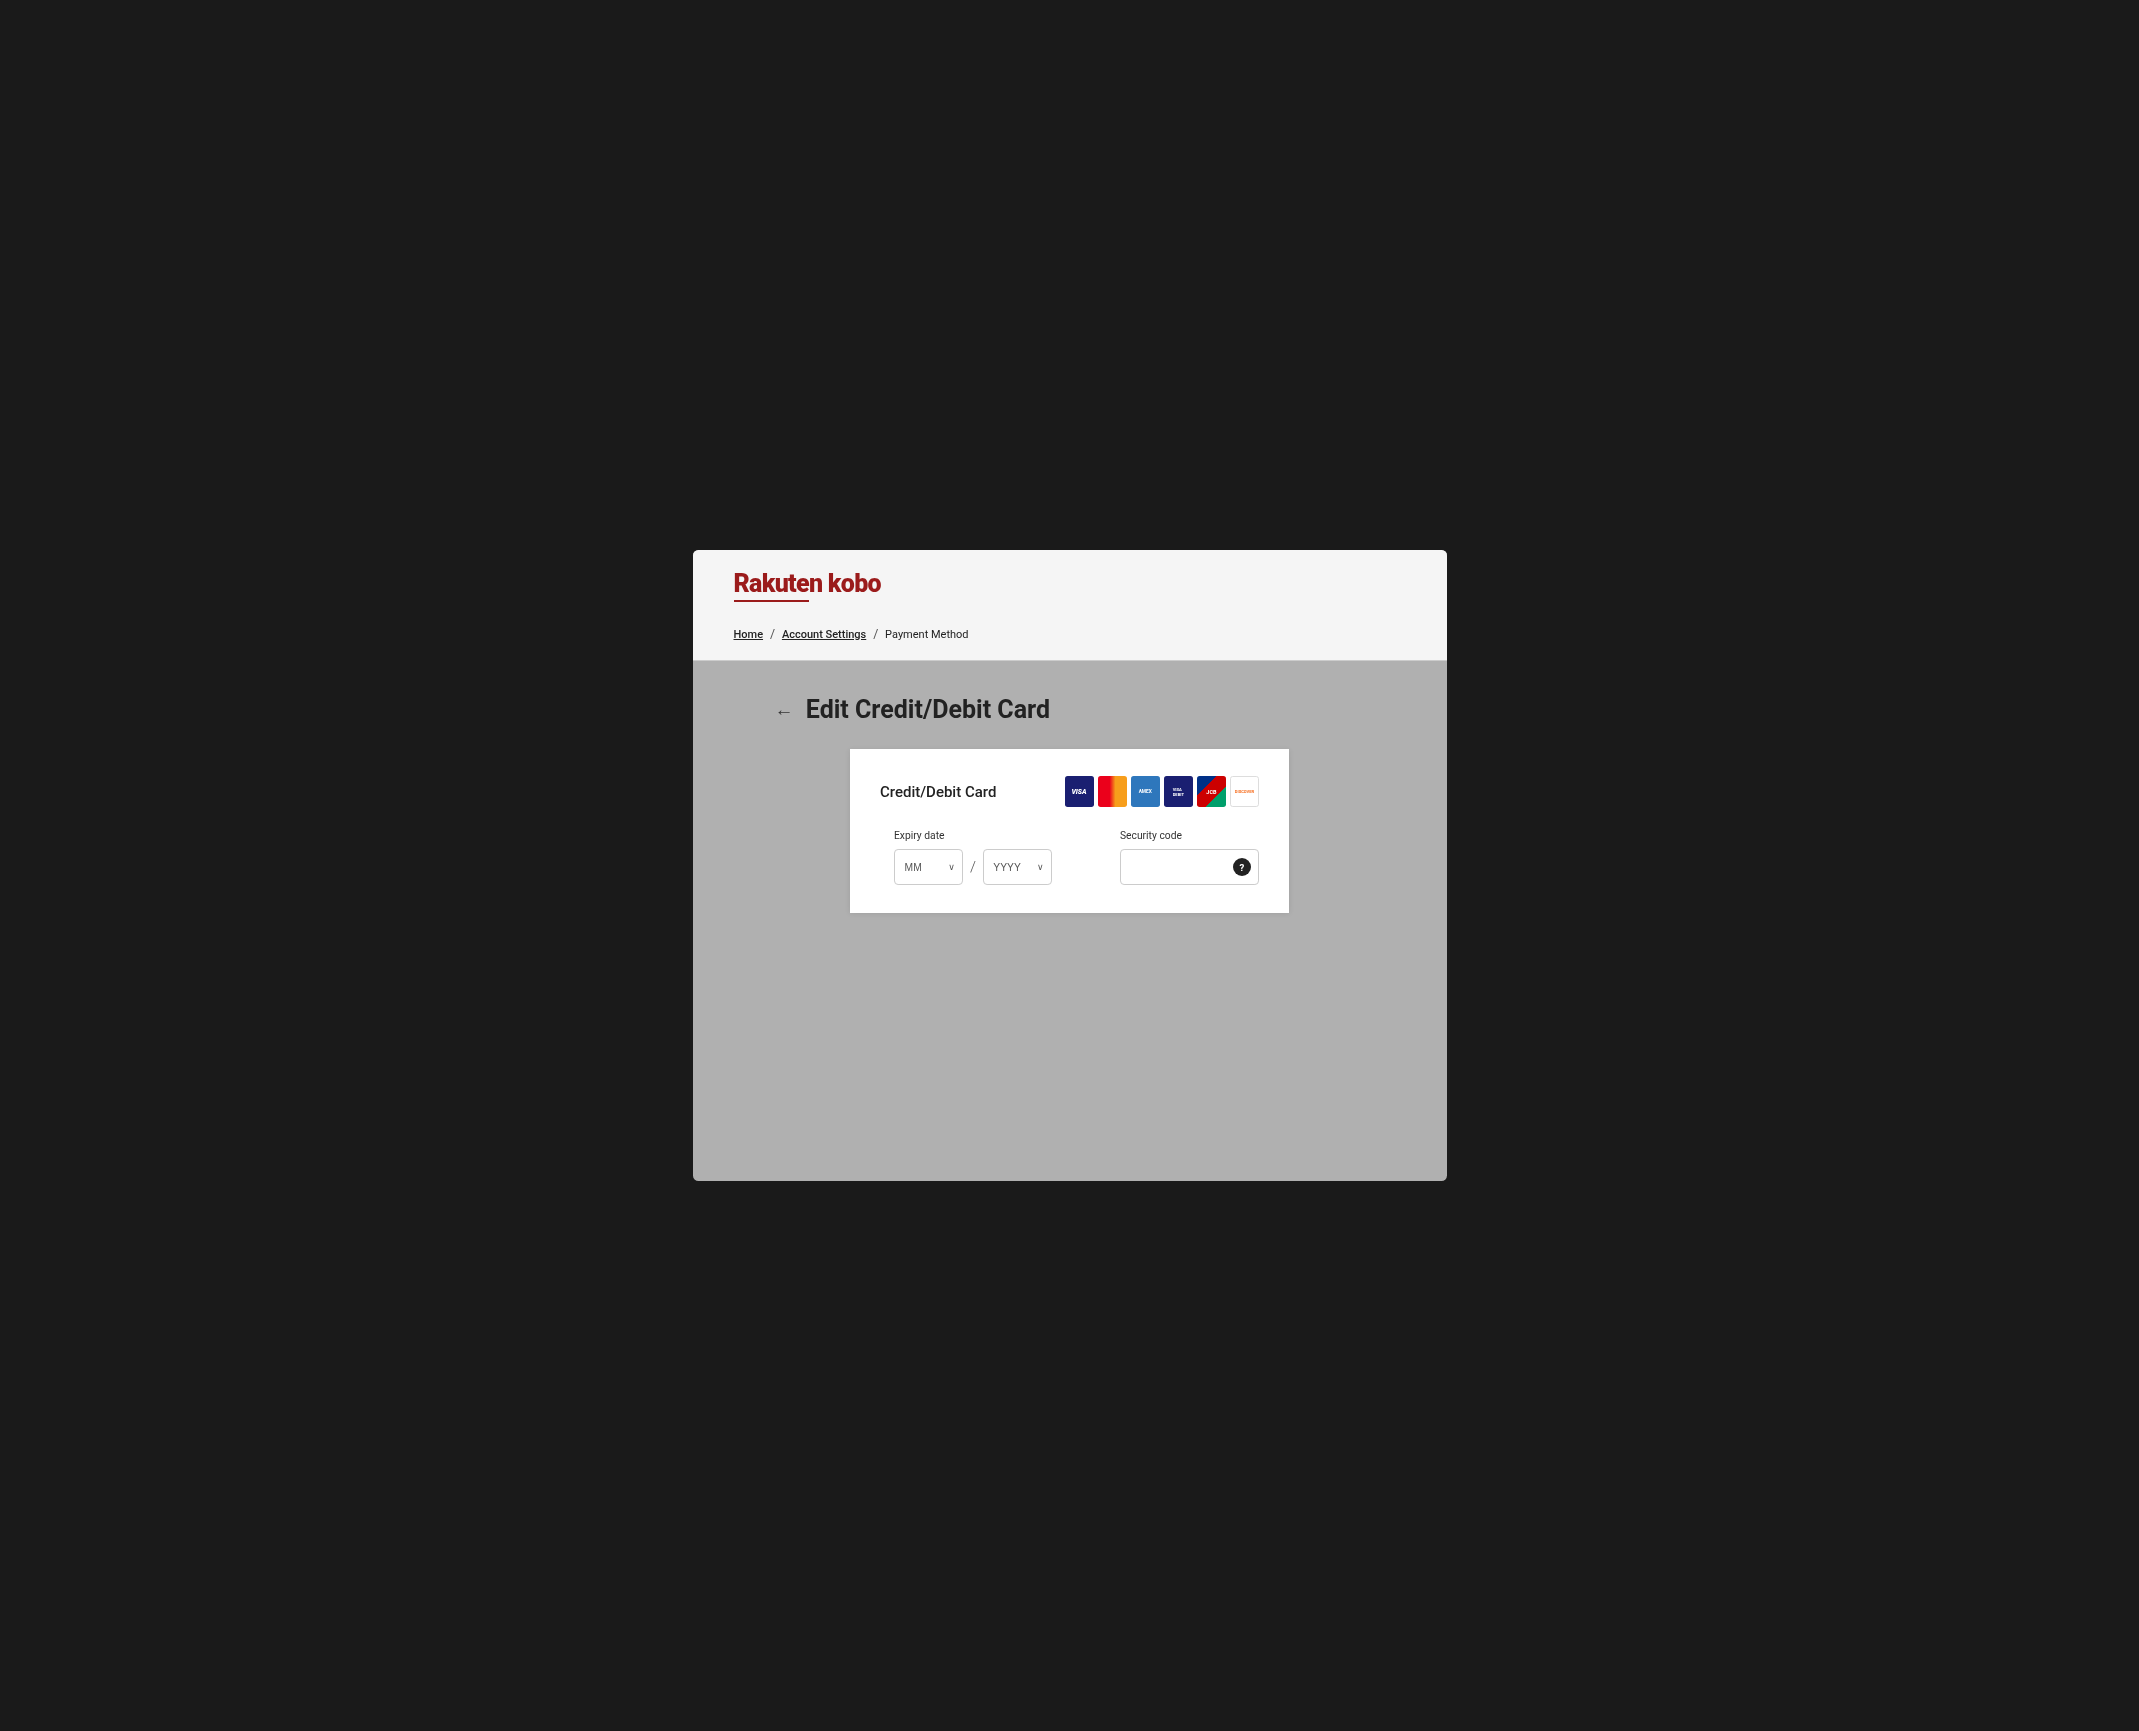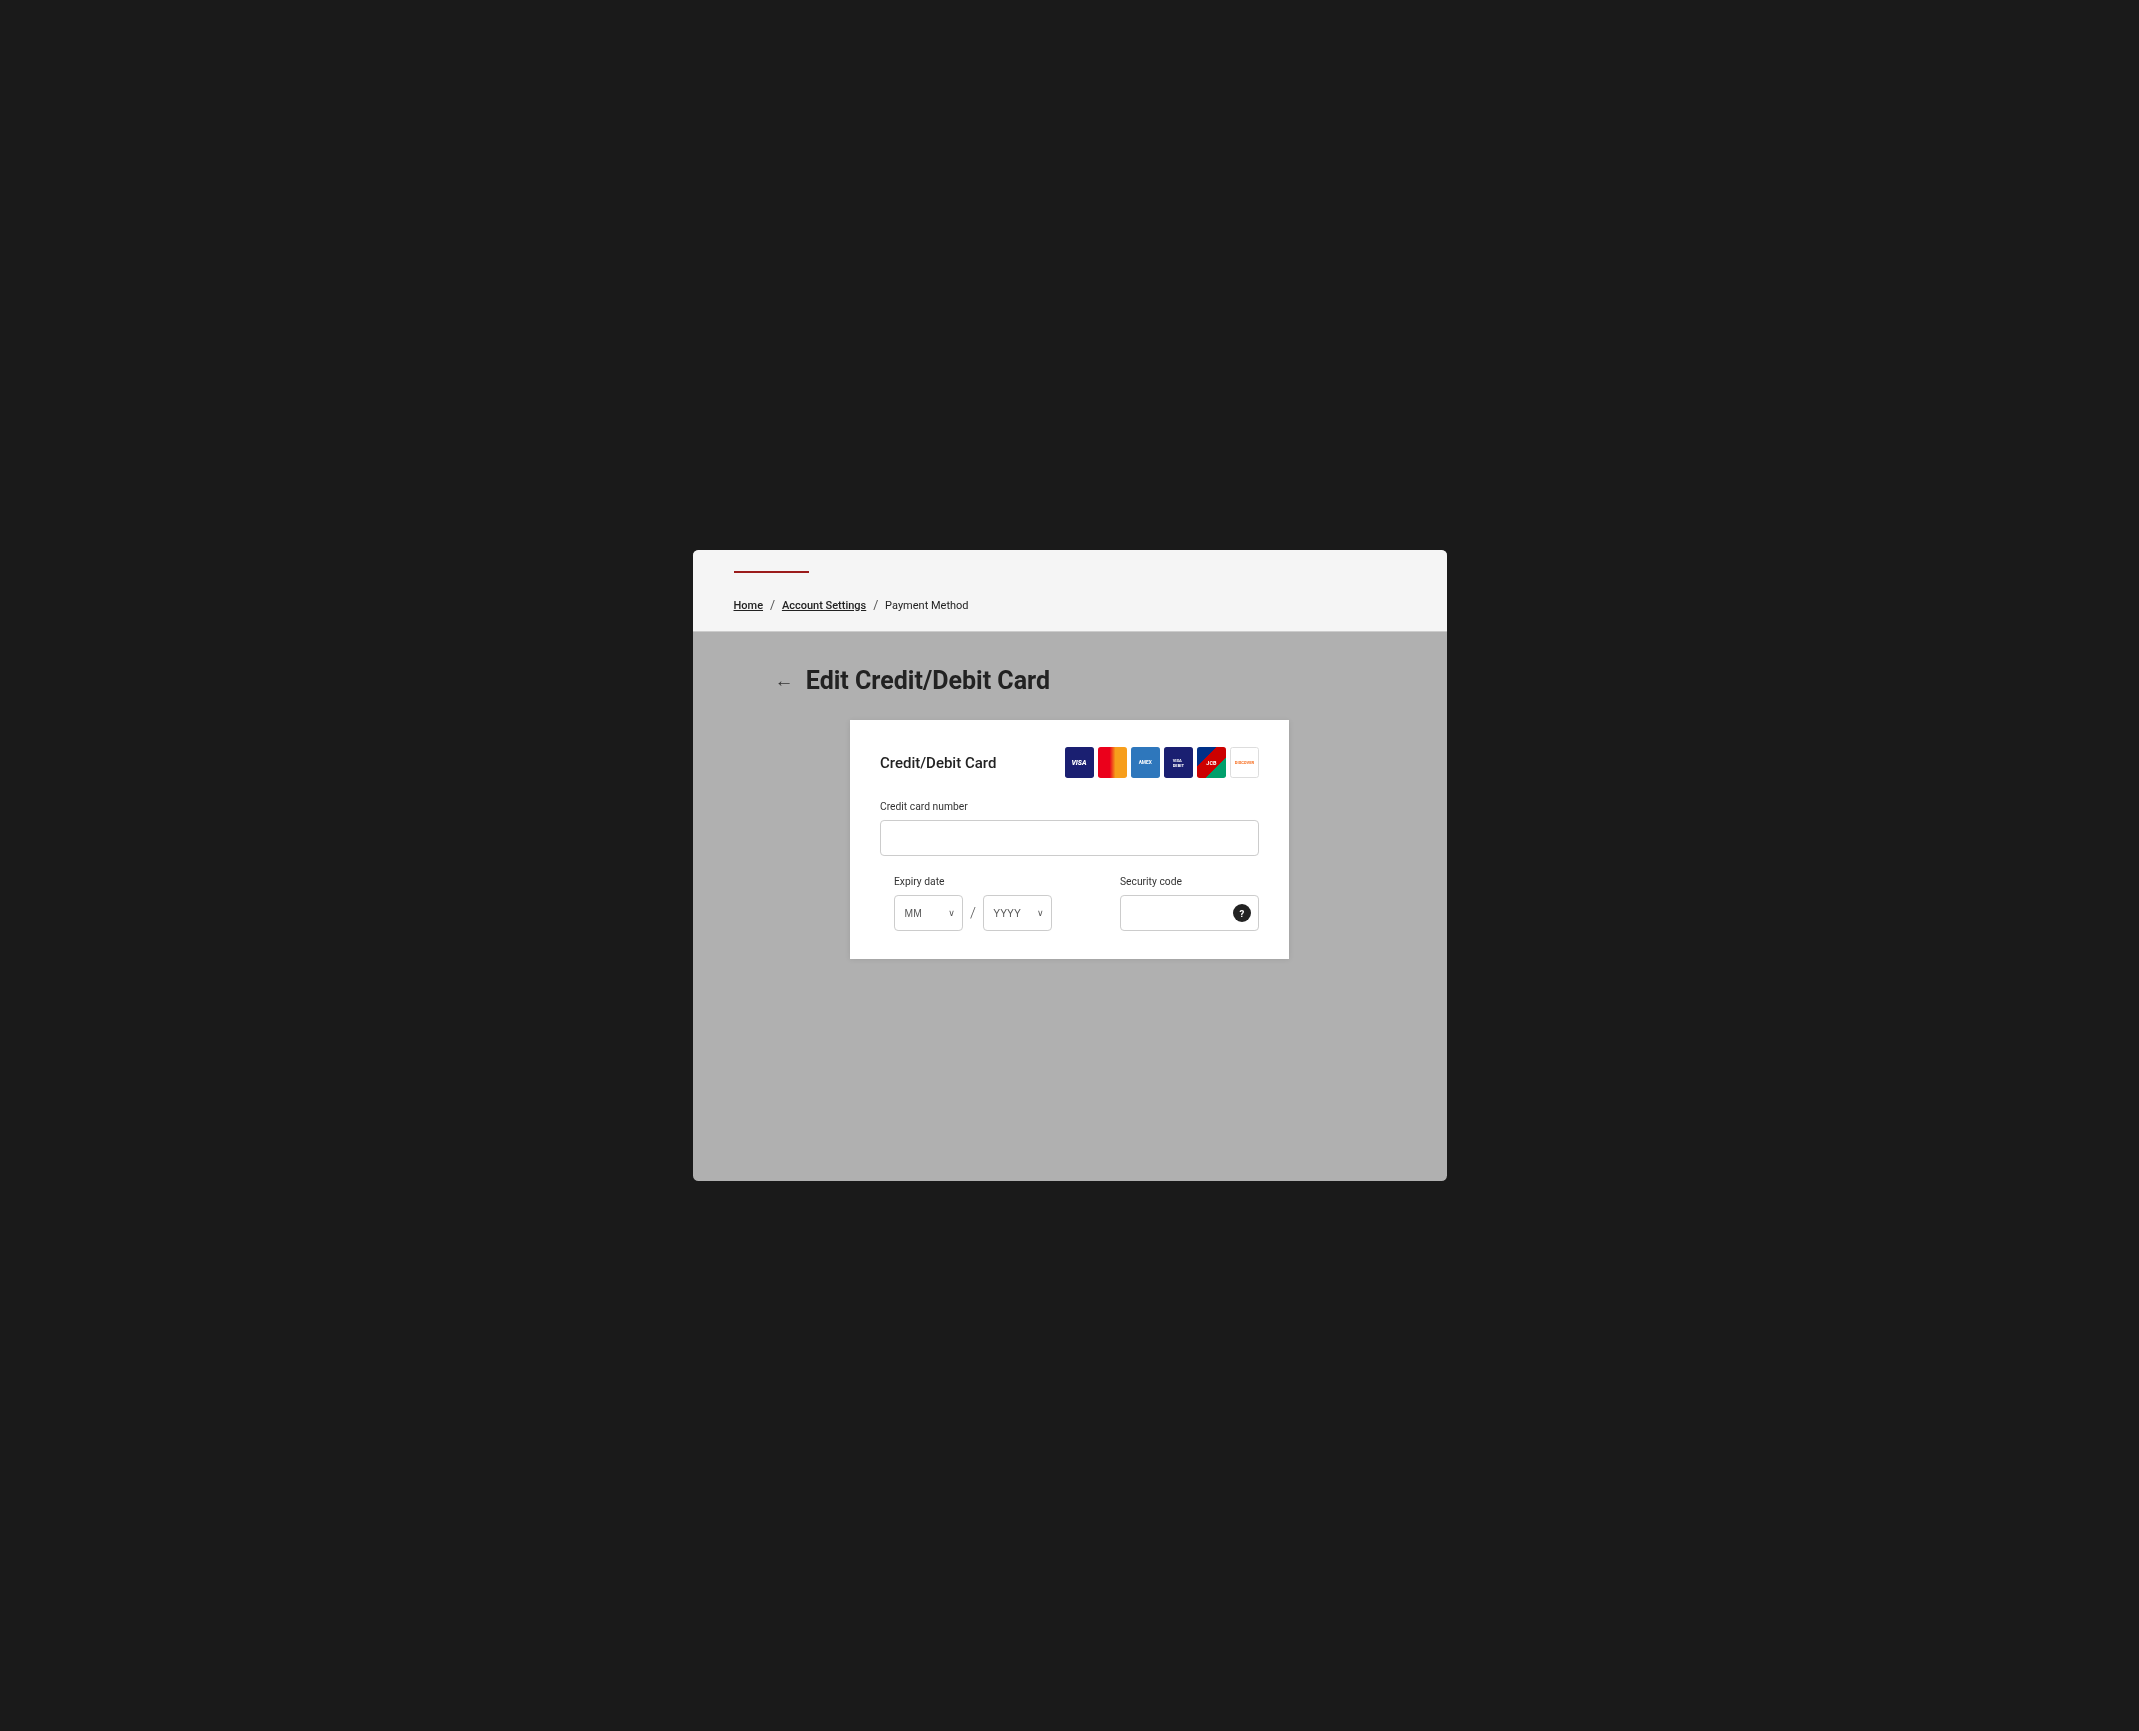--- a/index.html
+++ b/index.html
@@ -335,20 +335,21 @@
       margin: 0 auto;
     }
   </style>
 </head>
 <body>
 
 <div class="outer-frame">
 
   <div class="header">
     <div class="logo">
+      <div class="logo-text">Rakuten kobo</div>
       <div class="logo-underline"></div>
     </div>
     <nav class="breadcrumb">
       <span class="breadcrumb-link">Home</span>
       <span class="breadcrumb-separator">/</span>
       <span class="breadcrumb-link">Account Settings</span>
       <span class="breadcrumb-separator">/</span>
       <span class="breadcrumb-current">Payment Method</span>
     </nav>
   </div>
@@ -371,24 +372,20 @@
           <div class="card-logo amex-logo">AMEX</div>
 
           <div class="card-logo visa-debit-logo">VISA<br>DEBIT</div>
 
           <div class="card-logo jcb-logo">JCB</div>
 
           <div class="card-logo discover-logo">DISCOVER</div>
         </div>
       </div>
 
-      <div>
-        <div class="field-label">Credit card number</div>
-        <input class="card-number-input" type="text" placeholder="" style="">
-      </div>
 
       <div class="expiry-security-row">
 
         <div class="expiry-section">
           <div class="field-label">Expiry date</div>
           <div class="expiry-inputs">
             <div class="expiry-select-wrapper">
               <select>
                 <option>MM</option>
                 <option>01</option>

